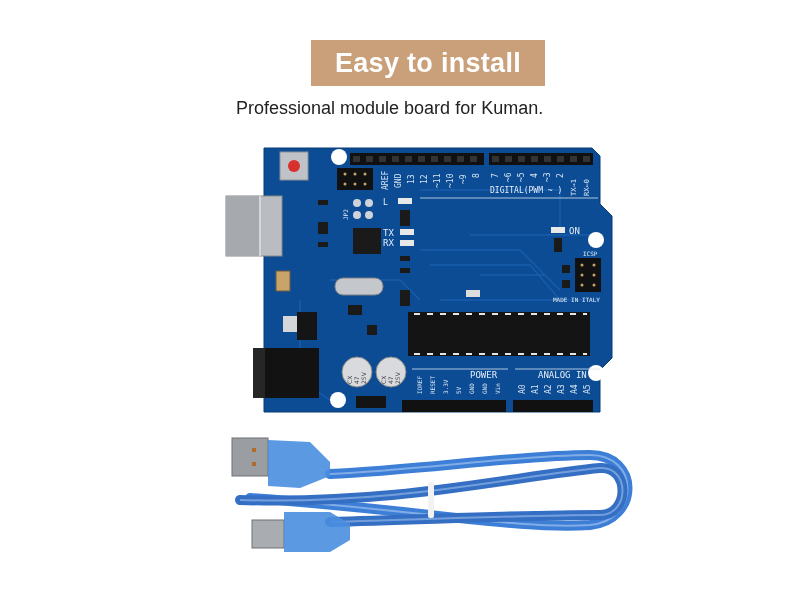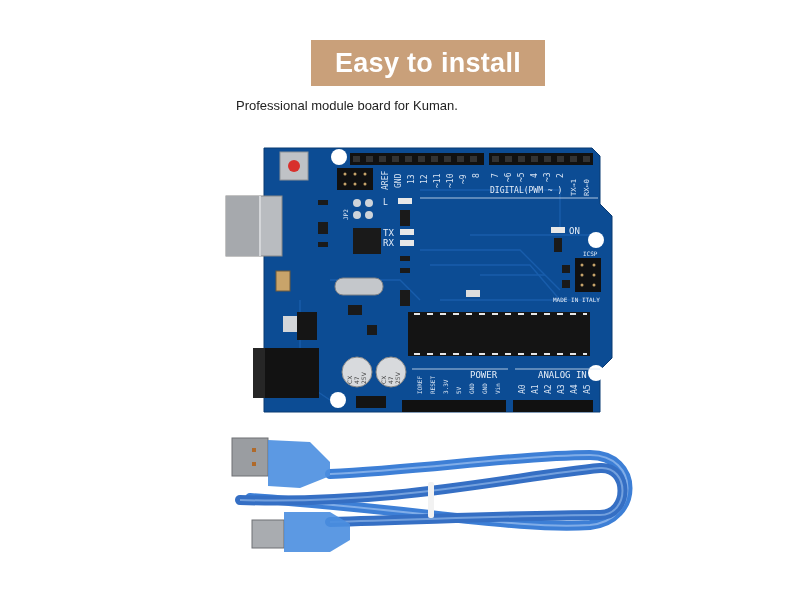--- a/index.html
+++ b/index.html
@@ -1,19 +1,19 @@
 <!DOCTYPE html>
 <html><head>
 <meta charset="utf-8">
 <style>
   html,body{margin:0;padding:0;background:#ffffff;}
   body{width:810px;height:590px;position:relative;overflow:hidden;font-family:"Liberation Sans",sans-serif;}
   .banner{position:absolute;left:311px;top:40px;width:234px;height:46px;background:#c9a07a;display:flex;align-items:center;justify-content:center;text-align:right;}
   .banner span{color:#ffffff;font-weight:bold;font-size:27px;letter-spacing:0.3px;font-family:"Liberation Sans",sans-serif;}
-  .subtitle{position:absolute;left:236px;top:98px;font-size:13px;color:#222;font-family:"Liberation Sans",sans-serif;}
+  .subtitle{position:absolute;left:236px;top:98px;font-size:18px;color:#222;font-family:"Liberation Sans",sans-serif;}
   .product{position:absolute;left:0;top:0;width:810px;height:590px;}
   .pin-label{font-family:"DejaVu Sans Mono",monospace;fill:#d8e4f3;}
   .silk{font-family:"DejaVu Sans Mono",monospace;fill:#e6eef8;}
   .cap-text{font-family:"DejaVu Sans",sans-serif;fill:#444;}
 </style>
 </head>
 <body>
 
 <div class="banner">
   <span>Easy to install</span>

